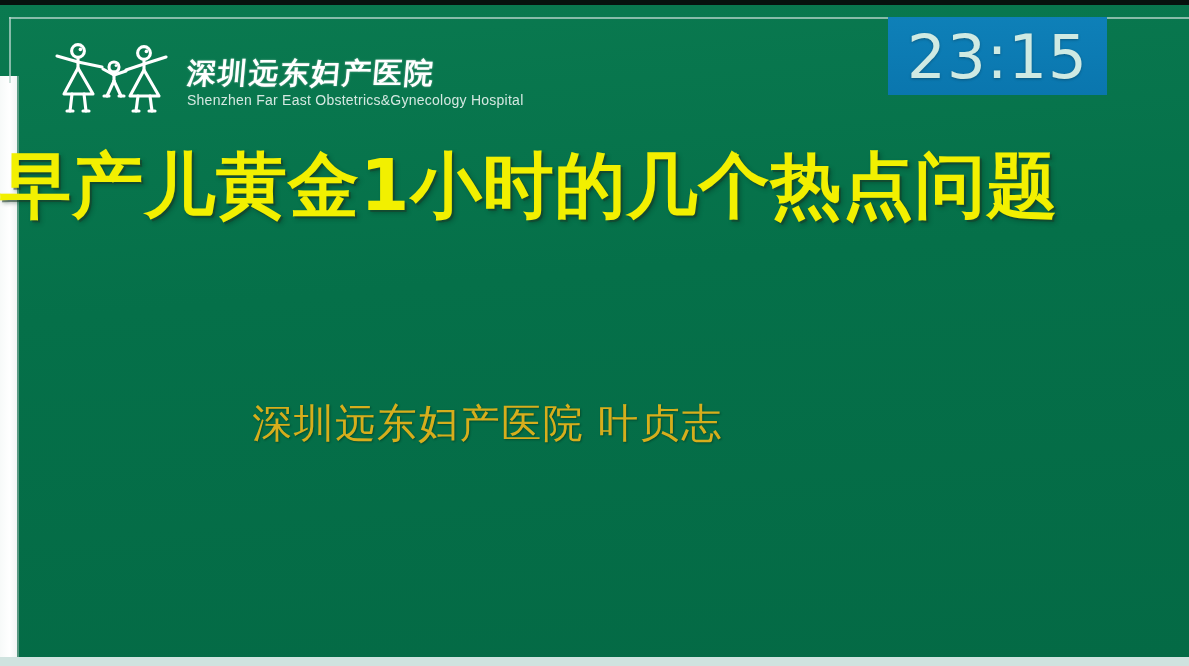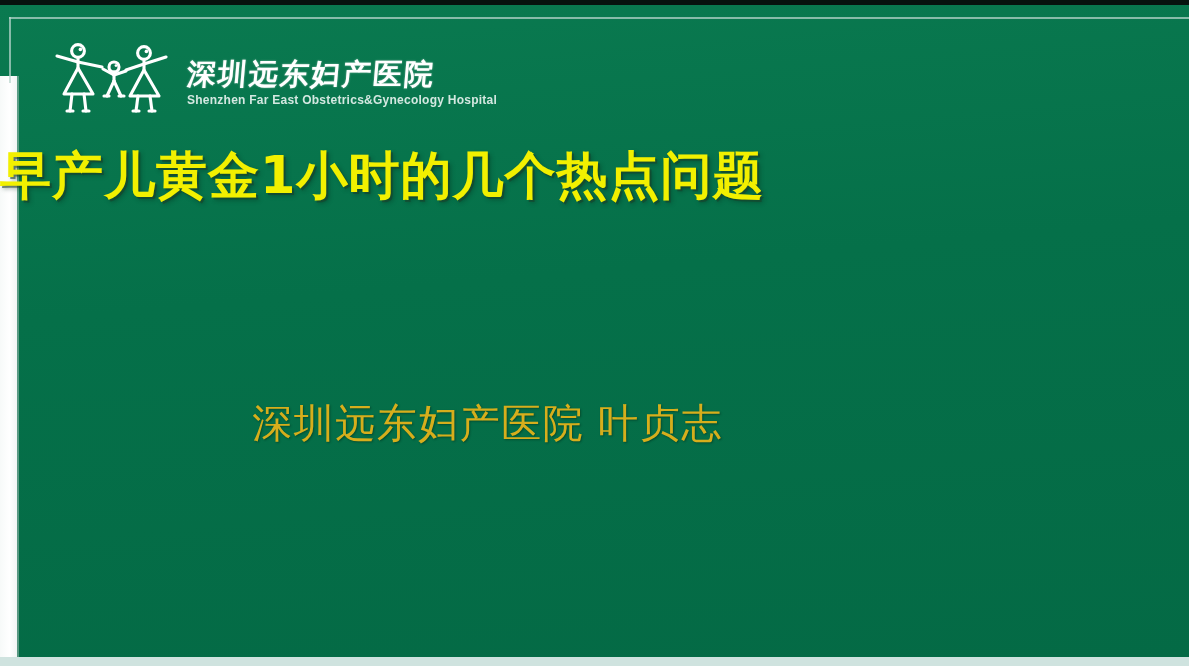--- a/index.html
+++ b/index.html
@@ -125,22 +125,22 @@
     font-size: 29px;
     font-weight: 700;
     letter-spacing: 2px;
     color: #ffffff;
     line-height: 1.05;
     white-space: nowrap;
     transform: skewX(-5deg);
     text-shadow: 0 0 2px rgba(255,255,255,.5);
   }
   .logo-en {
-    font-size: 12px;
-    font-weight: 700;
+    font-size: 14px;
+    font-weight: 400;
     letter-spacing: .25px;
     color: #e6f2ee;
     white-space: nowrap;
     margin-top: 3px;
     opacity: .92;
   }
 
   
   .timer-box {
     position: absolute;
@@ -167,21 +167,21 @@
   }
 
   
   .slide-title {
     position: absolute;
     left: 0;
     top: 143px;
     width: 1025px;
     text-align: left;
     font-family: "DejaVu Sans", "Liberation Sans", sans-serif;
-    font-size: 51px;
+    font-size: 71px;
     font-weight: 700;
     letter-spacing: 1px;
     color: #f2f000;
     line-height: 1.08;
     white-space: nowrap;
     text-shadow:
       2px 2px 0 rgba(30,60,40,.55),
       3px 3px 4px rgba(0,40,25,.35);
     z-index: 26;
   }
@@ -251,20 +251,23 @@
           <path d="M86 70 L92 70"></path>
           <path d="M102 70 L108 70"></path>
         </g>
       </svg>
       <div class="logo-wordmark">
         <div class="logo-cn">深圳远东妇产医院</div>
         <div class="logo-en">Shenzhen Far East Obstetrics&amp;Gynecology Hospital</div>
       </div>
     </div>
 
+    <div class="timer-box">
+      <span class="timer-text">23:15</span>
+    </div>
 
     <div class="slide-title">早产儿黄金1小时的几个热点问题</div>
 
     <div class="slide-presenter">深圳远东妇产医院 叶贞志</div>
 
   </div>
 
   <div class="left-margin-strip"></div>
   <div class="frame-left-line-lower"></div>
 

